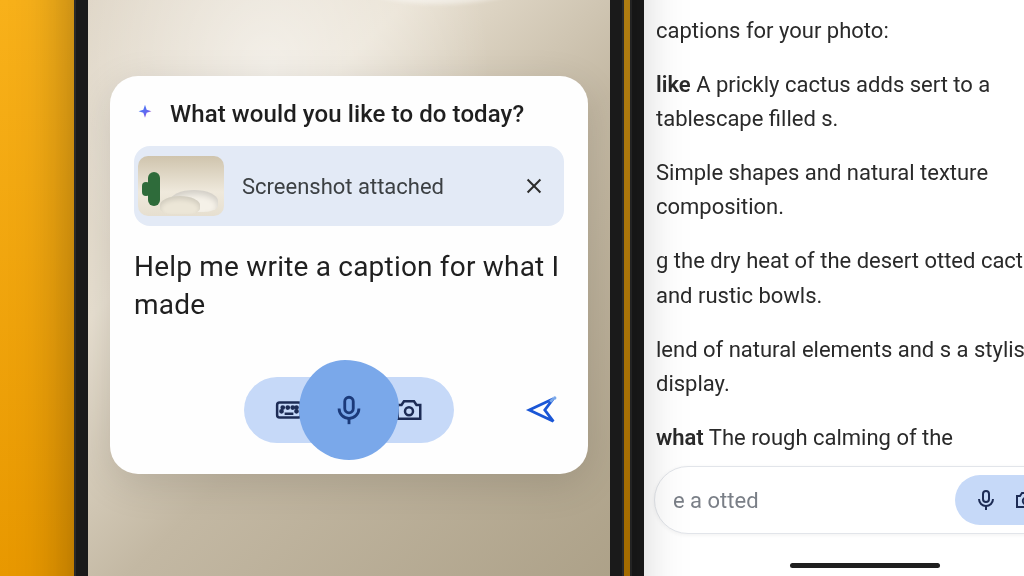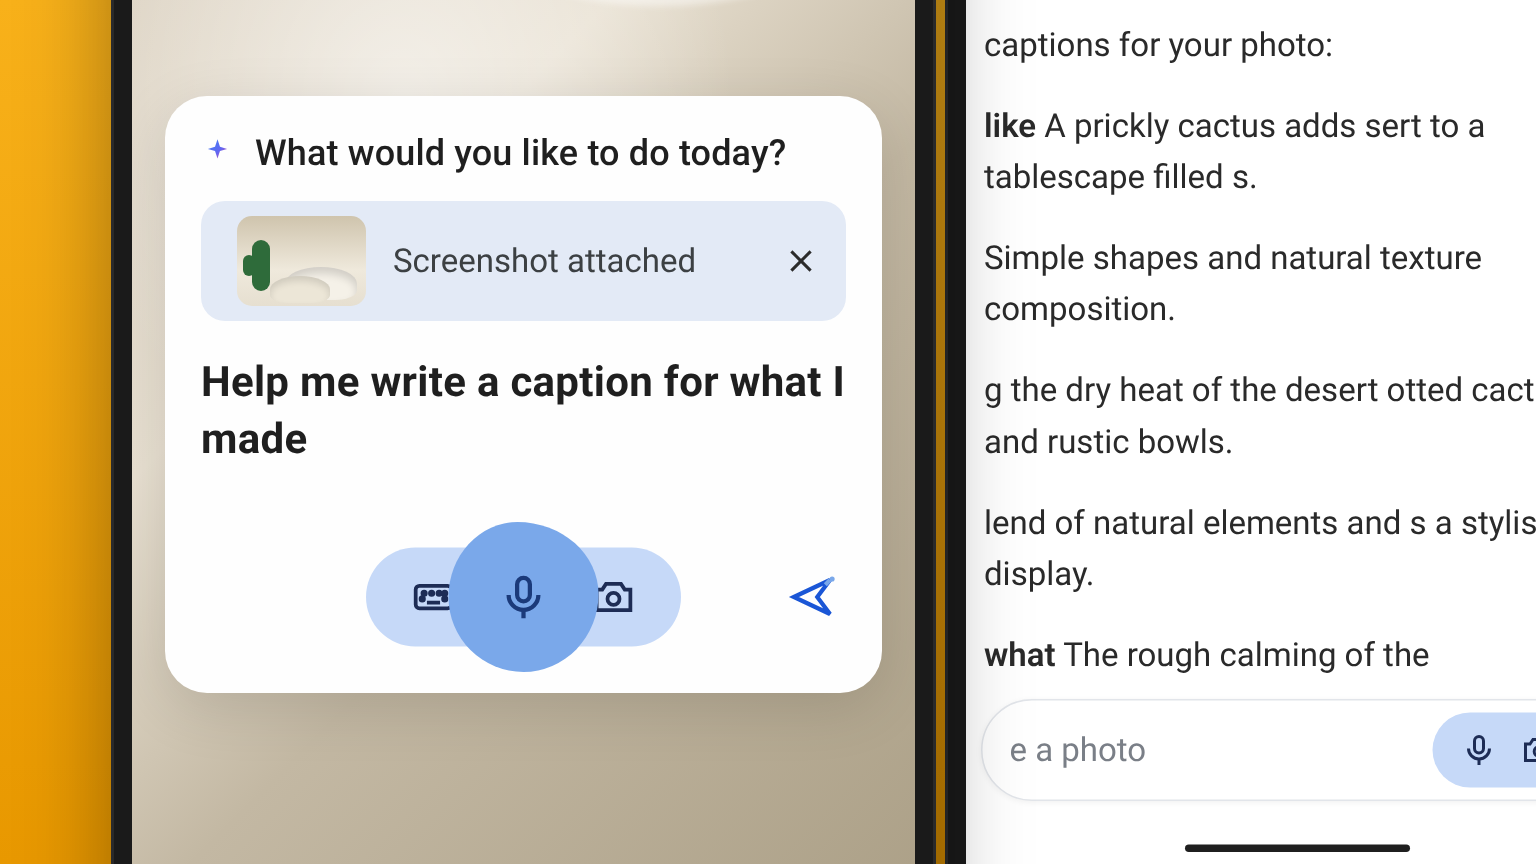--- a/index.html
+++ b/index.html
@@ -56,21 +56,21 @@
       width: 300px; height: 160px;
       background: radial-gradient(ellipse at 50% 100%, rgba(255,255,255,0.9) 35%, rgba(255,255,255,0) 70%);
       opacity: .5;
       border-radius: 50%;
       filter: blur(2px);
     }
     .card {
       position: absolute;
       left: 22px;
       right: 22px;
-      top: 260px;
+      top: 272px;
       background: #fefefe;
       border-radius: 28px;
       padding: 24px 24px 26px 24px;
       box-shadow: 0 10px 40px rgba(0,0,0,0.12);
     }
     .prompt-row {
       display: flex;
       align-items: center;
       gap: 14px;
       margin-bottom: 18px;
@@ -85,21 +85,21 @@
       letter-spacing: .1px;
       color: #1f1f1f;
       font-weight: 500;
     }
     .attach-chip {
       display: flex;
       align-items: center;
       gap: 18px;
       background: #e3eaf6;
       border-radius: 16px;
-      padding: 10px 16px 10px 24px;
+      padding: 10px 16px 10px 4px;
       margin-bottom: 22px;
     }
     .thumb {
       width: 86px; height: 60px;
       border-radius: 10px;
       overflow: hidden;
       background: linear-gradient(180deg, #cfc4ad 0%, #efe9dc 60%, #e6dfd0 100%);
       position: relative;
       flex-shrink: 0;
     }
@@ -144,21 +144,21 @@
       display: flex; align-items: center; justify-content: center;
       cursor: pointer;
     }
     .close-x svg { width: 22px; height: 22px; }
     .typed {
       font-size: 28px;
       line-height: 1.35;
       color: #1f1f1f;
       letter-spacing: .2px;
       margin-bottom: 48px;
-      font-weight: 700;
+      font-weight: 400;
     }
     .input-toolbar {
       position: relative;
       height: 76px;
       display: flex;
       align-items: center;
       justify-content: space-between;
     }
     .pill-group {
       position: absolute;
@@ -288,21 +288,21 @@
     <div class="rp-content">
       <p class="rp-heading">captions for your photo:</p>
       <p><b>like</b><span> A prickly cactus adds sert to a tablescape filled s.</span></p>
       <p><span>Simple shapes and natural texture composition.</span></p>
       <p><span>g the dry heat of the desert otted cactus and rustic bowls.</span></p>
       <p><span>lend of natural elements and s a stylish display.</span></p>
       <p><b>what</b><span> The rough calming of the</span></p>
     </div>
     <div class="rp-fade"></div>
     <div class="rp-inputbar">
-      <span class="ph">e a photo</span>
+      <span class="ph">e a otted</span>
       <div class="rp-smallpill">
         <div class="pill-icon">
           <svg viewBox="0 0 24 24" fill="none" stroke="currentColor" stroke-width="2">
               <rect x="9" y="3" width="6" height="11" rx="3"></rect>
               <path d="M5 11a7 7 0 0 0 14 0"></path>
               <line x1="12" y1="18" x2="12" y2="22"></line>
             </svg>
         </div>
         <div class="pill-icon">
           <svg viewBox="0 0 24 24" fill="none" stroke="currentColor" stroke-width="2">

